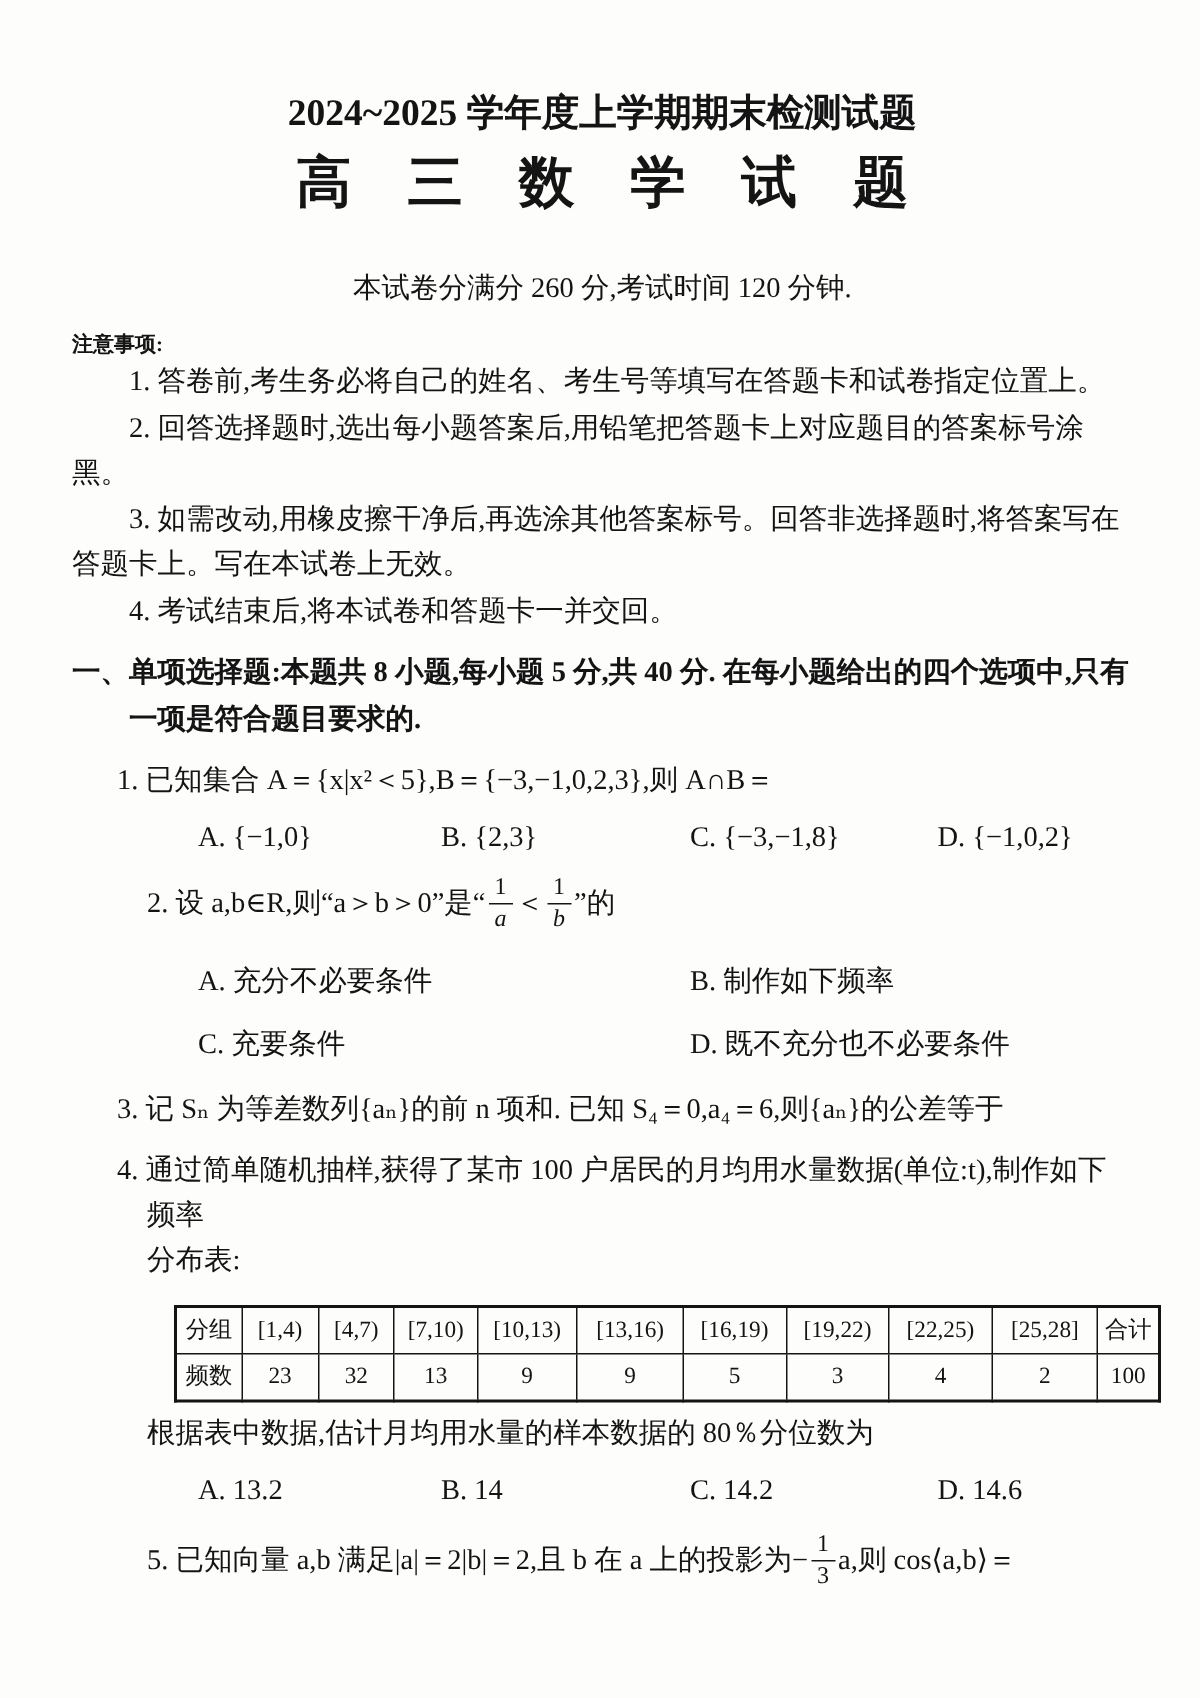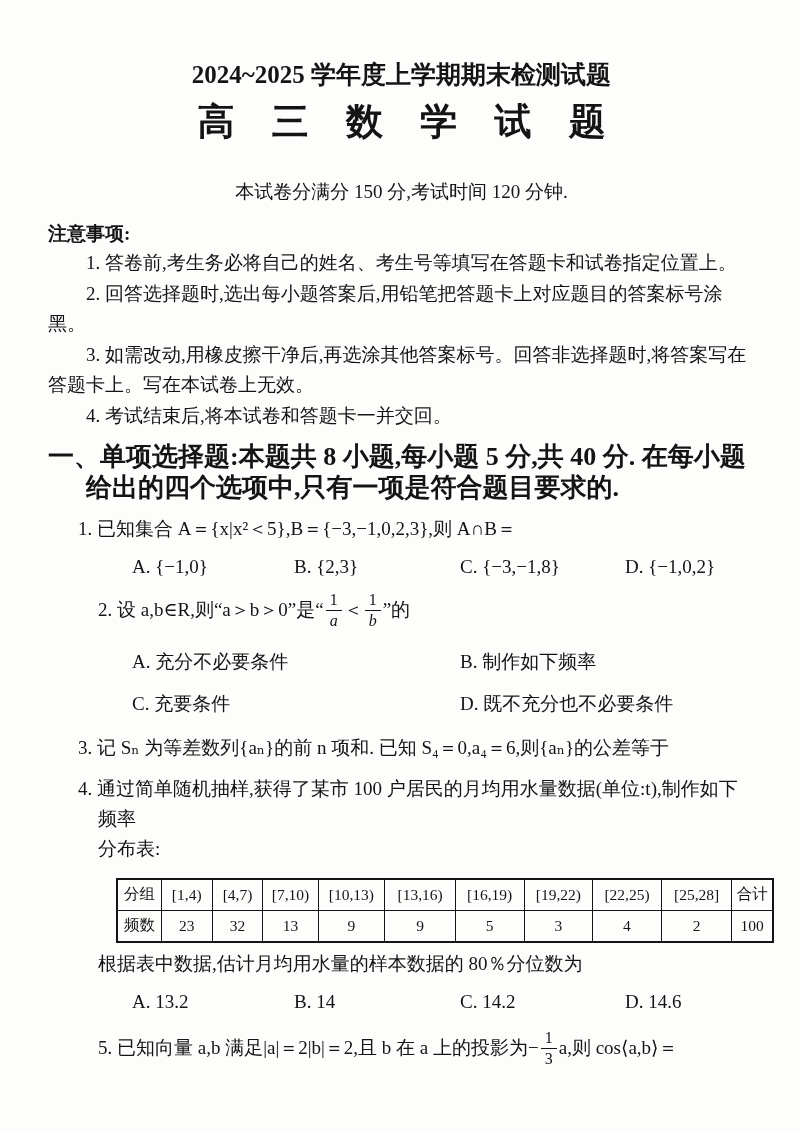--- a/index.html
+++ b/index.html
@@ -10,23 +10,23 @@
     background:#fdfdfc;
     color:#141414;
     font-family:"Liberation Serif","DejaVu Serif",serif;
     box-sizing:border-box;
     padding:50px 45px 0 48px;
     overflow:hidden;
   }
   .title1 { font-size:25px; font-weight:bold; text-align:center; margin-top:8px; }
   .title2 { font-size:37px; font-weight:bold; text-align:center; letter-spacing:14px; text-indent:14px; margin-top:6px; }
   .subtitle { font-size:19px; text-align:center; margin-top:32px; }
-  .notice-heading { font-size:19px; font-weight:bold; margin-top:16px; }
+  .notice-heading { font-size:14px; font-weight:bold; margin-top:16px; }
   .notice-item { font-size:19px; line-height:30px; margin:1px 0; text-indent:2em; }
-  .section-heading { font-size:26px; font-weight:bold; line-height:31px; margin-top:10px; padding-left:38px; text-indent:-38px; }
+  .section-heading { font-size:19px; font-weight:bold; line-height:31px; margin-top:10px; padding-left:38px; text-indent:-38px; }
   .question { margin-left:30px; }
   .q-stem { font-size:19px; line-height:30px; margin-top:11px; padding-left:20px; text-indent:-20px; }
   .opts4 { margin-left:54px; margin-top:12px; font-size:19px;
            display:grid; grid-template-columns:162px 166px 165px auto; }
   .opts2 { margin-left:54px; margin-top:14px; font-size:19px;
            display:grid; grid-template-columns:328px auto; row-gap:16px; }
   .frac { display:inline-block; vertical-align:middle; text-align:center;
           font-size:16px; line-height:1.15; margin:2px 2px 4px 2px; }
   .frac .num { display:block; padding:0 4px 1px 4px; border-bottom:1.4px solid #141414; }
   .frac .den { display:block; padding:1px 4px 0 4px; }
@@ -36,21 +36,21 @@
   .freq-table td { border:1.2px solid #141414; padding:4px 2px; height:22px; }
   .stem-cont { text-indent:0; padding-left:20px; }
 </style>
 </head>
 <body>
 
 <div class="page">
 
   <div class="title1">2024~2025 学年度上学期期末检测试题</div>
   <div class="title2">高 三 数 学 试 题</div>
-  <div class="subtitle">本试卷分满分 150 分,考试时间 120 分钟.</div>
+  <div class="subtitle">本试卷分满分 260 分,考试时间 120 分钟.</div>
 
   <div class="notice-heading">注意事项:</div>
   <p class="notice-item">1. 答卷前,考生务必将自己的姓名、考生号等填写在答题卡和试卷指定位置上。</p>
   <p class="notice-item">2. 回答选择题时,选出每小题答案后,用铅笔把答题卡上对应题目的答案标号涂黑。</p>
   <p class="notice-item">3. 如需改动,用橡皮擦干净后,再选涂其他答案标号。回答非选择题时,将答案写在答题卡上。写在本试卷上无效。</p>
   <p class="notice-item">4. 考试结束后,将本试卷和答题卡一并交回。</p>
 
   <div class="section-heading">一、单项选择题:本题共 8 小题,每小题 5 分,共 40 分. 在每小题给出的四个选项中,只有一项是符合题目要求的.</div>
 
   <div class="question">

